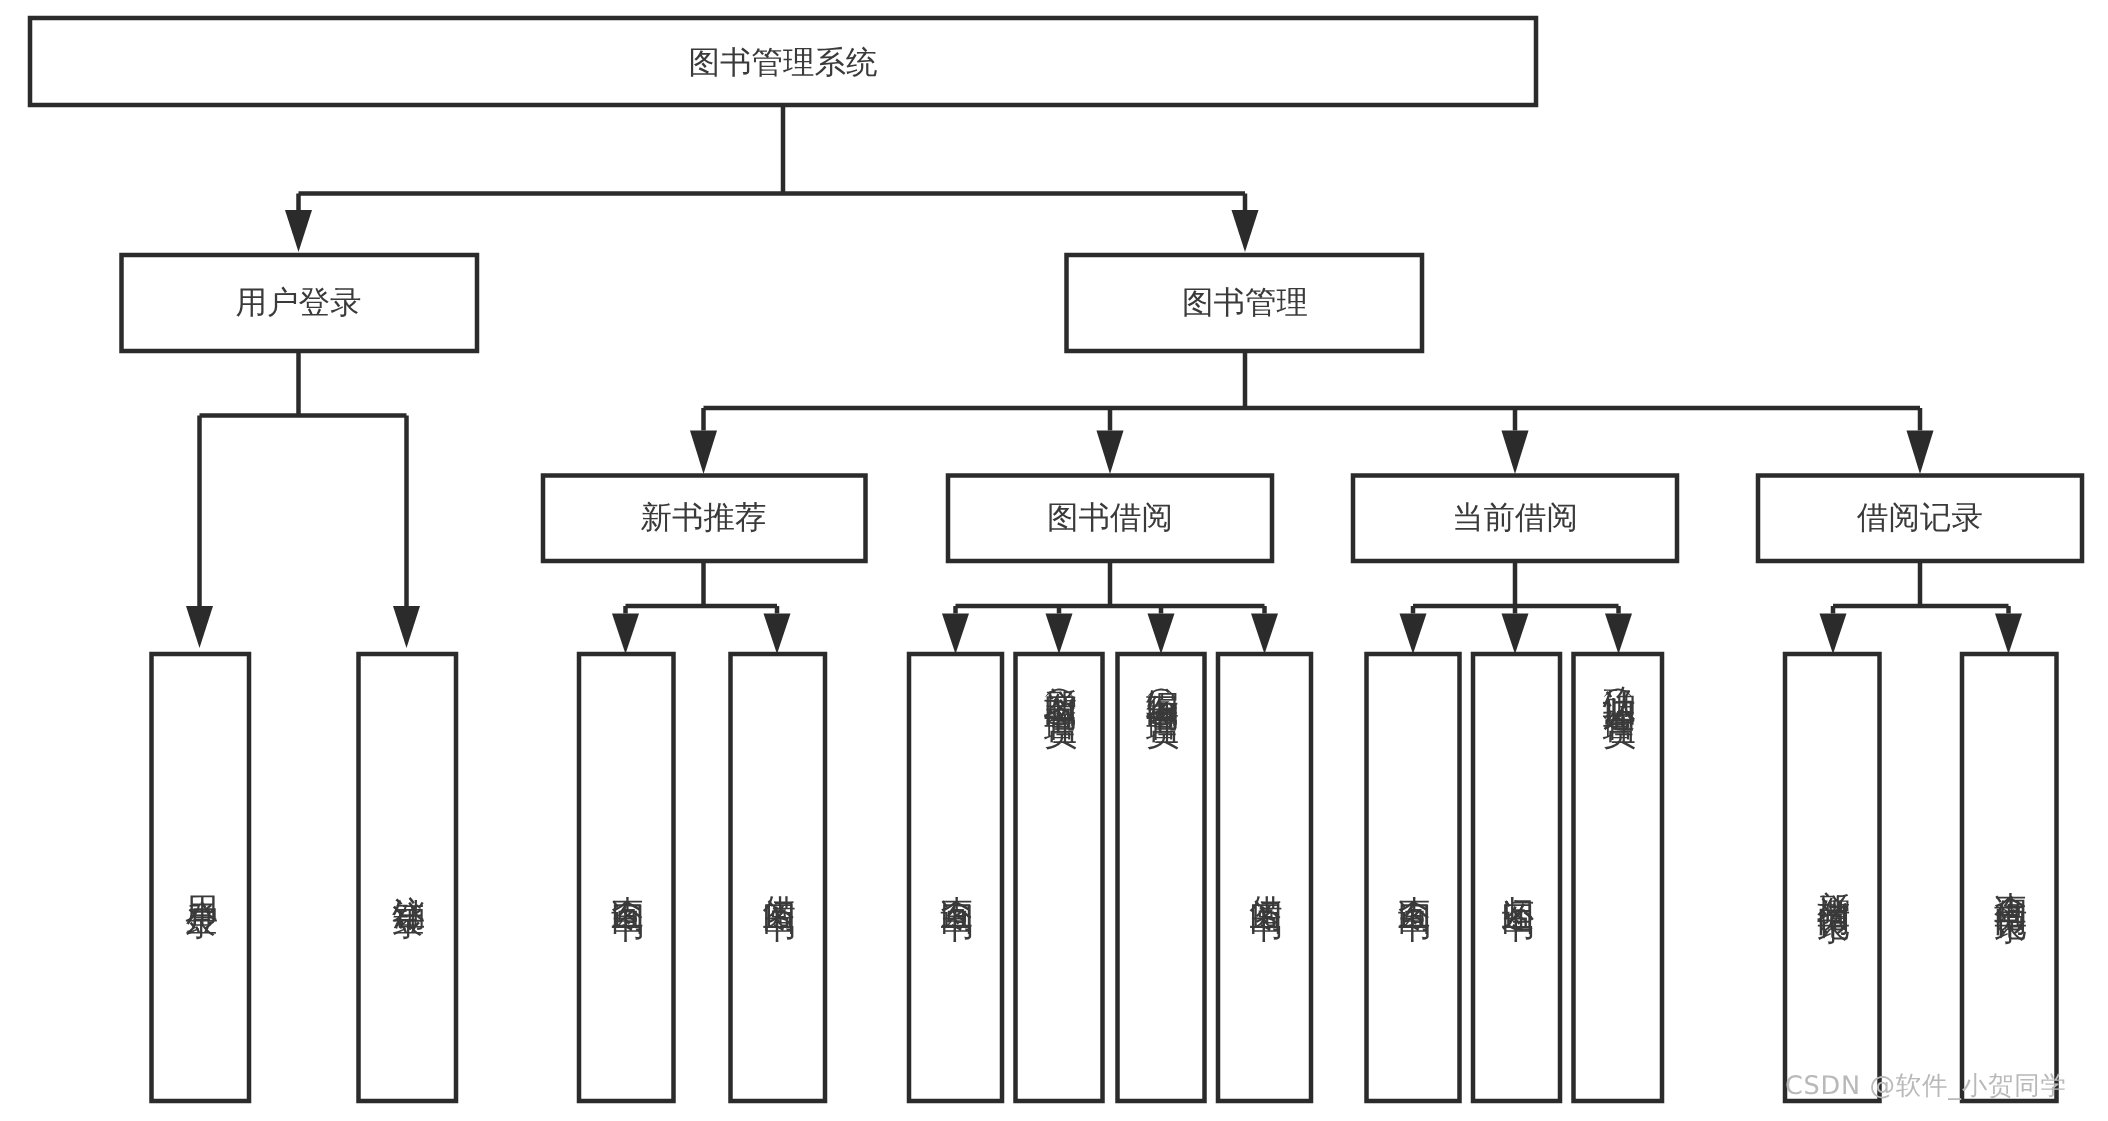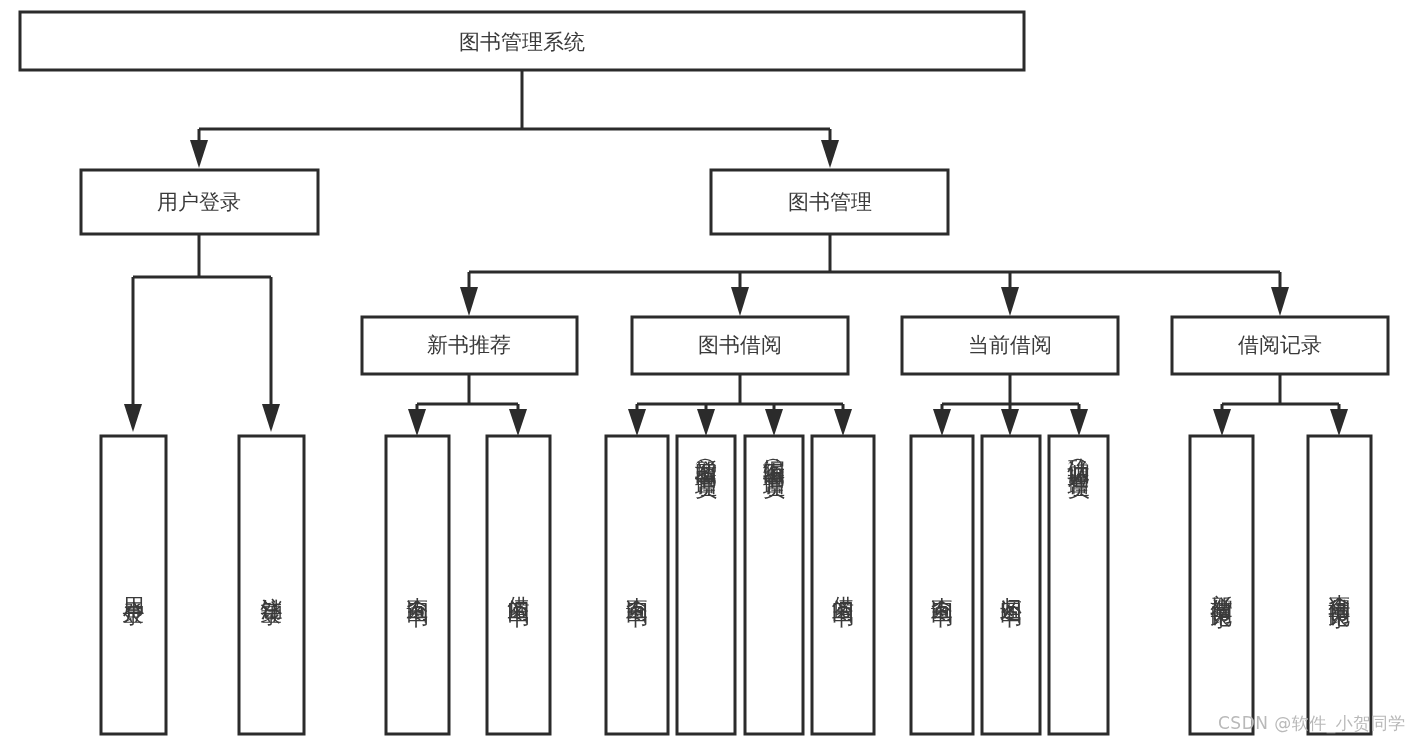--- a/index.html
+++ b/index.html
@@ -69,21 +69,20 @@
   }
   #watermark {
     position: absolute;
     left: 1190px;
     top: 712px;
     font-family: "DejaVu Sans", "Liberation Sans", sans-serif;
     font-size: 17px;
     color: #b9b9b9;
     white-space: nowrap;
     letter-spacing: 0.5px;
-    padding-left: 28px;
   }
 </style>
 </head>
 <body>
 
 <div id="diagram-root">
 
   <svg id="flow" viewBox="0 0 1405 747" xmlns="http://www.w3.org/2000/svg">
 
     <g>

